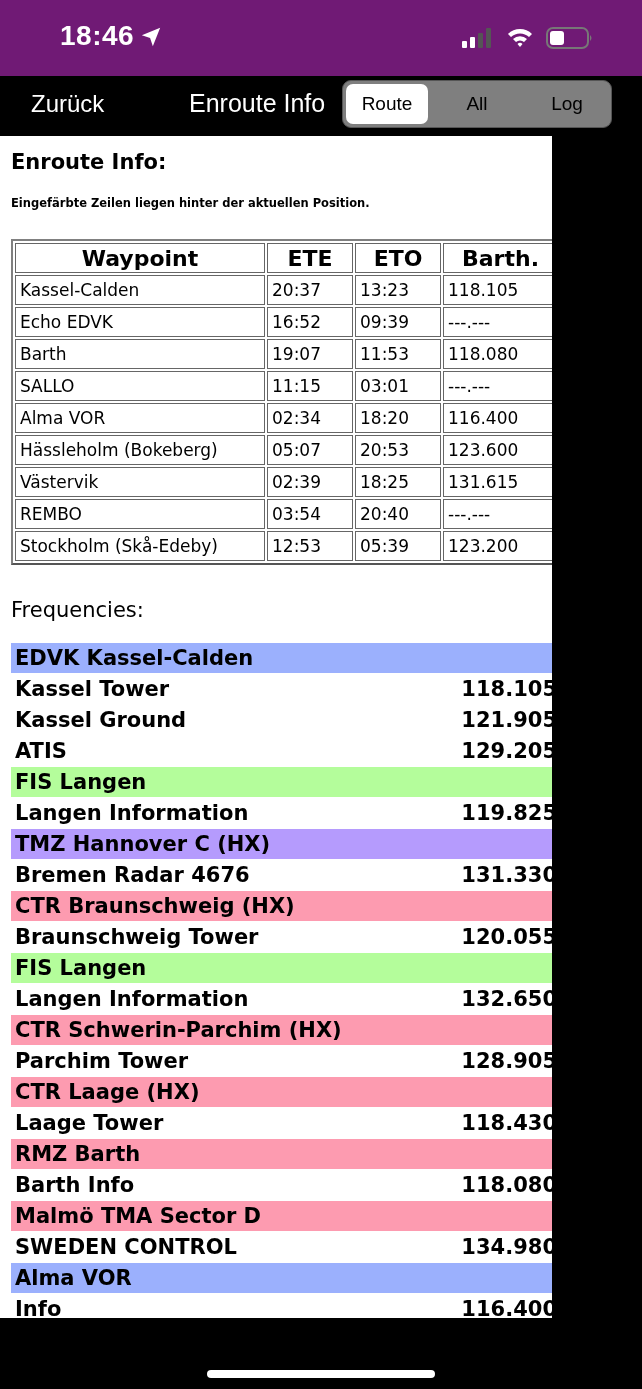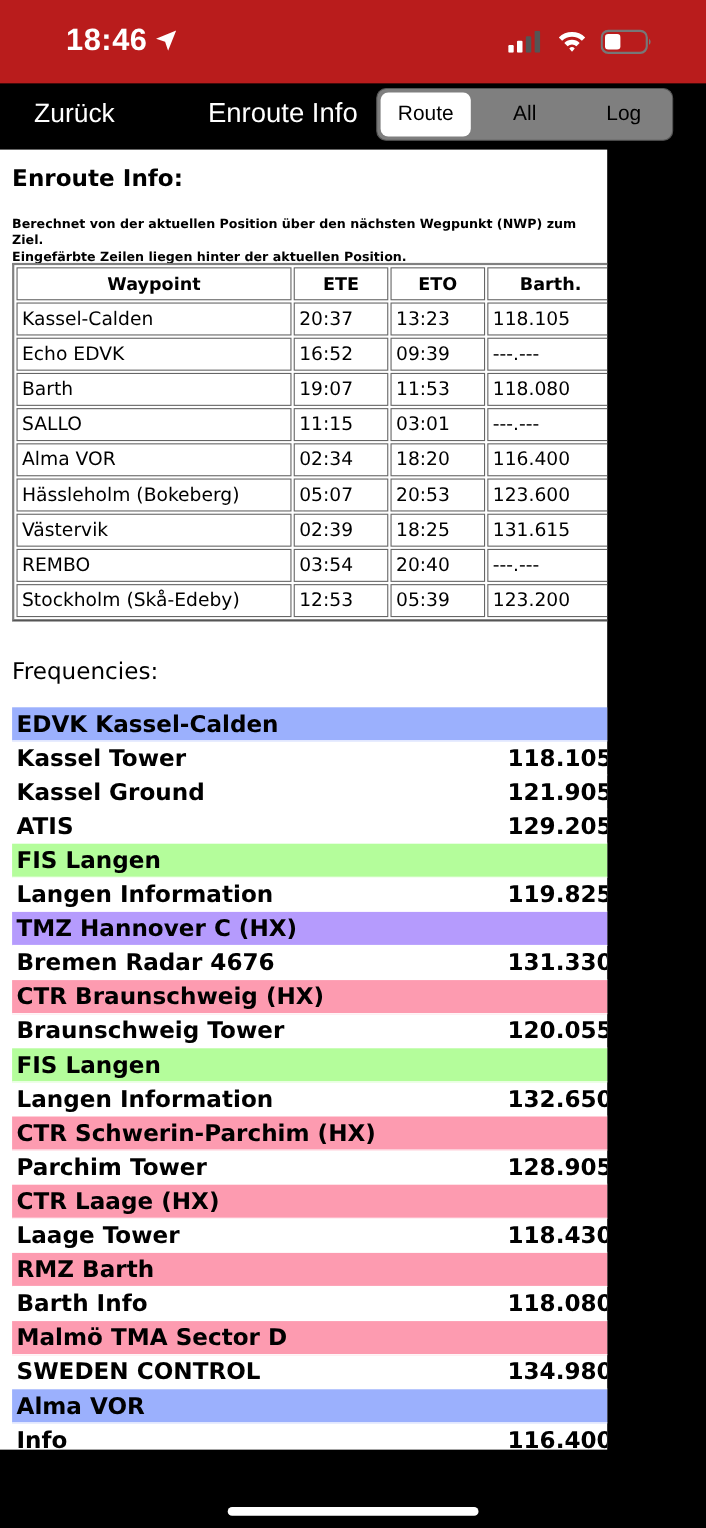--- a/index.html
+++ b/index.html
@@ -1,21 +1,21 @@
 <!DOCTYPE html>
 <html><head>
 <meta charset="utf-8">
 <style>
   html, body { margin: 0; padding: 0; }
   body {
     width: 642px; height: 1389px; overflow: hidden; position: relative;
     background: #000; font-family: "DejaVu Sans", sans-serif;
   }
   
-  .status-bar { position: absolute; left: 0; top: 0; width: 642px; height: 76px; background: #b91c1c; color: #fff; }
+  .status-bar { position: absolute; left: 0; top: 0; width: 642px; height: 76px; background: #701a75; color: #fff; }
   .status-time { position: absolute; left: 60px; top: 20px; font-family: "Liberation Sans", sans-serif; font-size: 28px; font-weight: bold; letter-spacing: 0.5px; }
   .loc-arrow { position: absolute; left: 140px; top: 26px; width: 22px; height: 22px; }
   .signal { position: absolute; left: 462px; top: 28px; width: 34px; height: 20px; }
   .wifi { position: absolute; left: 506px; top: 26px; width: 28px; height: 22px; }
   .battery { position: absolute; left: 546px; top: 26px; width: 48px; height: 24px; }
 
   
   .nav-bar { position: absolute; left: 0; top: 76px; width: 642px; height: 60px; background: #000; color: #fff; }
   .nav-back { position: absolute; left: 31px; top: 14px; font-family: "Liberation Sans", sans-serif; font-size: 24px; color: #fff; cursor: pointer; }
   .nav-title { position: absolute; left: 189px; top: 13px; font-family: "Liberation Sans", sans-serif; font-size: 25px; color: #fff; }
@@ -33,21 +33,21 @@
 
   table.route {
     position: absolute; left: 11px; top: 103px; width: 551px;
     border-collapse: separate; border-spacing: 2px;
     border: 2px solid #808080; border-right-color: #555; border-bottom-color: #555;
     font-size: 17px;
   }
   table.route th, table.route td {
     border: 1px solid #666; height: 30px; padding: 0 4px; box-sizing: border-box;
   }
-  table.route th { font-weight: bold; text-align: center; font-size: 16px; }
+  table.route th { font-weight: bold; text-align: center; font-size: 22px; }
   table.route td { text-align: left; }
   .col-wp { width: 250px; }
   .col-ete { width: 86px; }
   .col-eto { width: 86px; }
 
   .h-freq { position: absolute; left: 11px; top: 462px; font-size: 21px; font-weight: normal; margin: 0; }
   .freq-list { position: absolute; left: 11px; top: 507px; width: 550px; }
   .freq-row { height: 31px; line-height: 31px; font-size: 21px; font-weight: bold; padding: 0 4px; box-sizing: border-box; display: flex; justify-content: space-between; border-bottom: 1px solid #fff; }
   .freq-value { text-align: right; }
 
@@ -87,21 +87,20 @@
   <div class="segmented">
     <div class="seg seg-0 active">Route</div>
     <div class="seg seg-1">All</div>
     <div class="seg seg-2">Log</div>
   </div>
 </div>
 
 <div class="content">
   <h2 class="h-title">Enroute Info:</h2>
   <div class="desc">
-    <div>Berechnet von der aktuellen Position über den nächsten Wegpunkt (NWP) zum Ziel.</div>
     <div>Eingefärbte Zeilen liegen hinter der aktuellen Position.</div>
   </div>
 
   <table class="route">
     <thead>
       <tr>
         <th class="col-wp">Waypoint</th>
         <th class="col-ete">ETE</th>
         <th class="col-eto">ETO</th>
         <th>Barth.</th>

